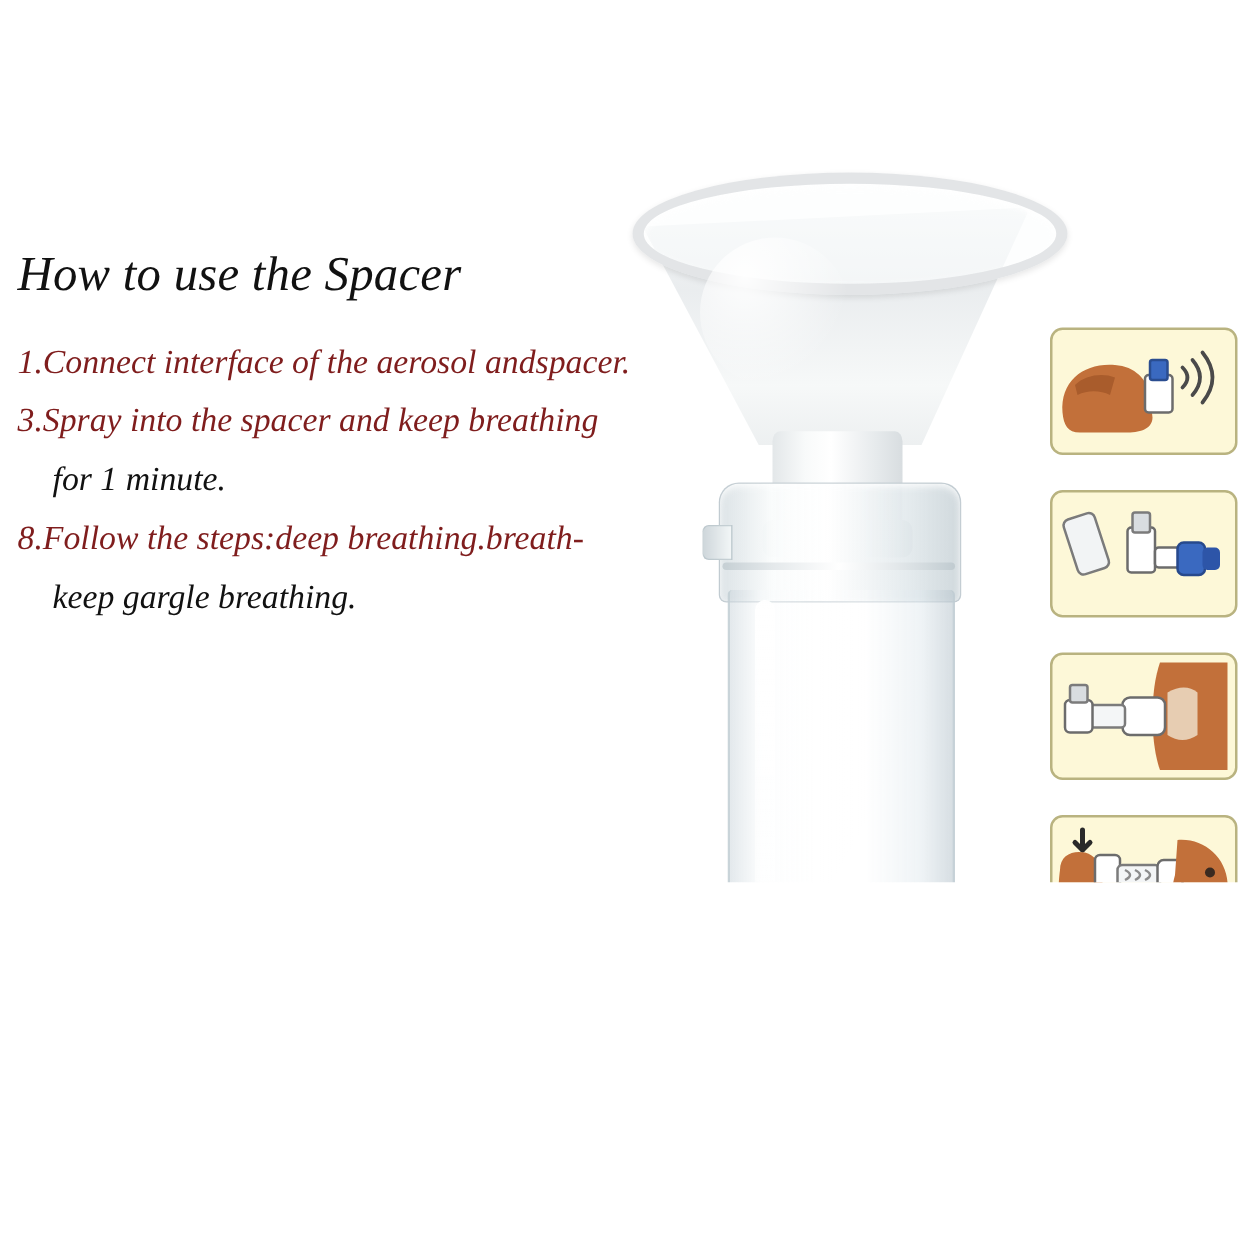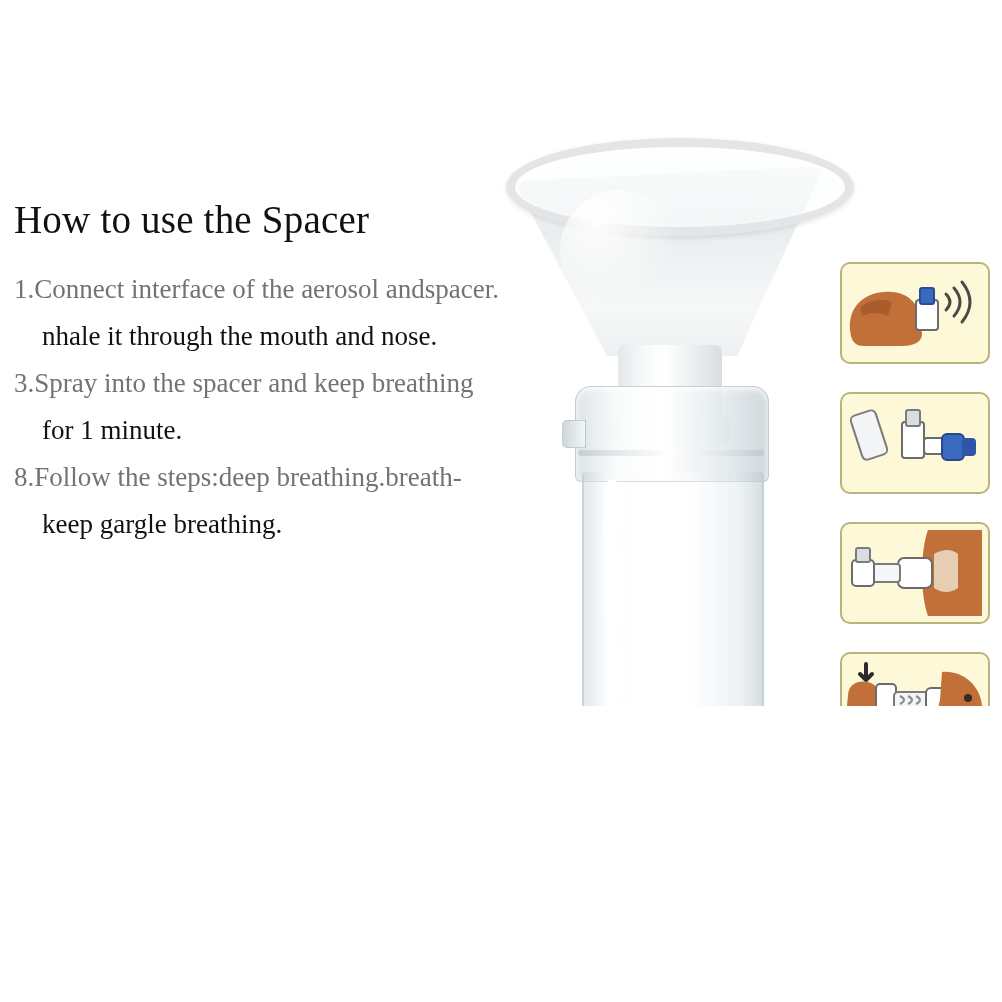--- a/index.html
+++ b/index.html
@@ -8,20 +8,21 @@
     background: #ffffff;
   }
   #page {
     position: relative;
     width: 1002px;
     height: 706px;
     background: #ffffff;
     overflow: hidden;
     font-family: "Liberation Serif", serif;
     color: #1a1a1a;
+    font-style: italic;
   }
 
   
   #instructions {
     position: absolute;
     left: 14px;
     top: 196px;
     width: 540px;
   }
   #title {
@@ -30,21 +31,21 @@
     line-height: 48px;
     font-weight: 400;
     color: #111;
     margin: 0 0 22px 0;
     letter-spacing: 0.2px;
   }
   .step {
     display: block;
     font-size: 27px;
     line-height: 47px;
-    color: #737373;
+    color: #7f1d1d;
     white-space: pre-wrap;
   }
   .cont {
     display: block;
     font-size: 27px;
     line-height: 47px;
     color: #111;
     padding-left: 28px;
     white-space: pre-wrap;
   }
@@ -240,21 +241,20 @@
   <div id="instructions">
     <h1 id="title">How to use the Spacer</h1>
 
     <div>
 
       <div>
         <span class="step">1.Connect interface of the aerosol andspacer.</span>
       </div>
 
       <div>
-        <span class="cont">nhale it through the mouth and nose.</span>
       </div>
 
       <div>
         <span class="step">3.Spray into the spacer and keep breathing</span>
         <span class="cont">for 1 minute.</span>
       </div>
 
       <div>
         <span class="step">8.Follow the steps:deep breathing.breath-</span>
         <span class="cont">keep gargle breathing.</span>

